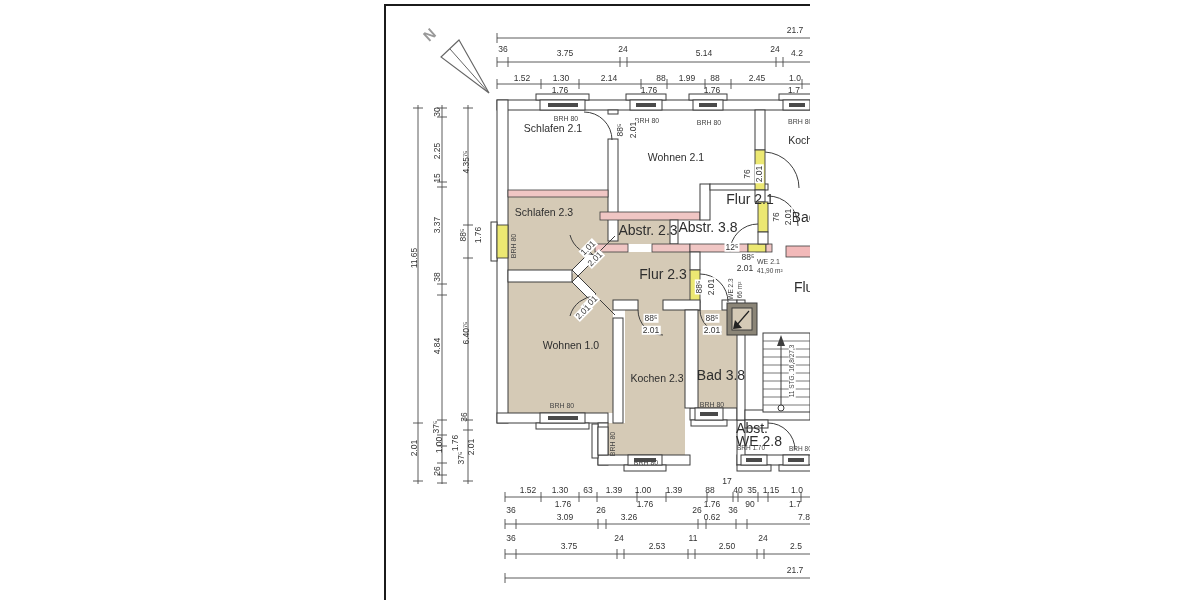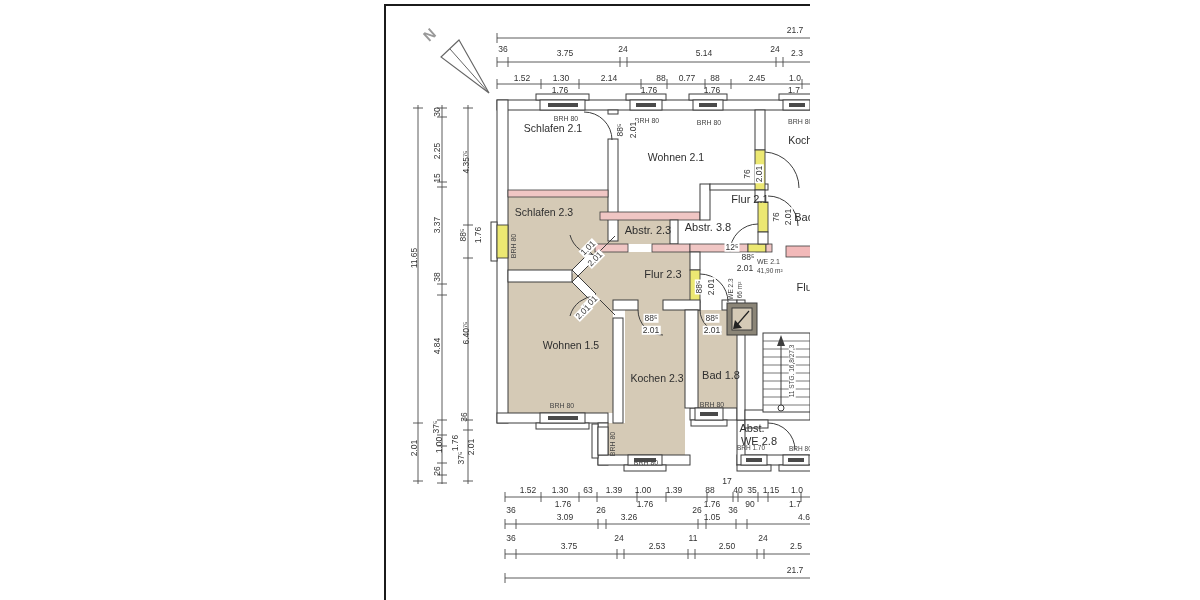--- a/index.html
+++ b/index.html
@@ -18,21 +18,21 @@
   .dimln{stroke:#4a4a4a;stroke-width:.9;fill:none;}
   .frame{fill:#1b1b1b;}
   .darkblk{fill:#4a4a4a;}
   
   .d{position:absolute;font-size:8.5px;color:#333;white-space:nowrap;line-height:1;}
   .c{transform:translate(-50%,-50%);}
   .v{transform:translate(-50%,-50%) rotate(-90deg);}
   .r{transform:translate(-50%,-50%) rotate(-45deg);}
   .bg{background:#fff;padding:0 1px;}
   .rm{font-size:10.5px;color:#2e2e2e;}
-  .sm{font-size:11px;color:#2e2e2e;}
+  .sm{font-size:14px;color:#2e2e2e;}
   .t7{font-size:7px;color:#444;}
   .t65{font-size:6.5px;color:#444;}
   .north{position:absolute;left:424px;top:26px;font-size:15px;font-weight:600;color:#999;
          transform:rotate(-42deg);}
 </style>
 </head>
 <body>
 
 <div id="stage">
  <div id="plan">
@@ -186,26 +186,26 @@
   </svg>
 
   <span class="north">N</span>
 
   <span class="d c" style="left:795px;top:30px">21.7</span>
   <span class="d c" style="left:503px;top:49px">36</span>
   <span class="d c" style="left:565px;top:53px">3.75</span>
   <span class="d c" style="left:623px;top:49px">24</span>
   <span class="d c" style="left:704px;top:53px">5.14</span>
   <span class="d c" style="left:775px;top:49px">24</span>
-  <span class="d c" style="left:797px;top:53px">2.3</span>
+  <span class="d c" style="left:797px;top:53px">4.2</span>
   <span class="d c" style="left:522px;top:78px">1.52</span>
   <span class="d c" style="left:561px;top:78px">1.30</span>
   <span class="d c" style="left:609px;top:78px">2.14</span>
   <span class="d c" style="left:661px;top:78px">88</span>
-  <span class="d c" style="left:687px;top:78px">0.77</span>
+  <span class="d c" style="left:687px;top:78px">1.99</span>
   <span class="d c" style="left:715px;top:78px">88</span>
   <span class="d c" style="left:757px;top:78px">2.45</span>
   <span class="d c" style="left:795px;top:78px">1.0</span>
   <span class="d c" style="left:560px;top:90px">1.76</span>
   <span class="d c" style="left:649px;top:90px">1.76</span>
   <span class="d c" style="left:712px;top:90px">1.76</span>
   <span class="d c" style="left:794px;top:90px">1.7</span>
 
   <span class="d c" style="left:528px;top:490px">1.52</span>
   <span class="d c" style="left:560px;top:490px">1.30</span>
@@ -222,23 +222,23 @@
   <span class="d c" style="left:563px;top:504px">1.76</span>
   <span class="d c" style="left:645px;top:504px">1.76</span>
   <span class="d c" style="left:712px;top:504px">1.76</span>
   <span class="d c" style="left:750px;top:504px">90</span>
   <span class="d c" style="left:795px;top:504px">1.7</span>
   <span class="d c" style="left:511px;top:510px">36</span>
   <span class="d c" style="left:565px;top:517px">3.09</span>
   <span class="d c" style="left:601px;top:510px">26</span>
   <span class="d c" style="left:629px;top:517px">3.26</span>
   <span class="d c" style="left:697px;top:510px">26</span>
-  <span class="d c" style="left:712px;top:517px">1.05</span>
+  <span class="d c" style="left:712px;top:517px">0.62</span>
   <span class="d c" style="left:733px;top:510px">36</span>
-  <span class="d c" style="left:804px;top:517px">4.6</span>
+  <span class="d c" style="left:804px;top:517px">7.8</span>
   <span class="d c" style="left:511px;top:538px">36</span>
   <span class="d c" style="left:569px;top:546px">3.75</span>
   <span class="d c" style="left:619px;top:538px">24</span>
   <span class="d c" style="left:657px;top:546px">2.53</span>
   <span class="d c" style="left:693px;top:538px">11</span>
   <span class="d c" style="left:727px;top:546px">2.50</span>
   <span class="d c" style="left:763px;top:538px">24</span>
   <span class="d c" style="left:796px;top:546px">2.5</span>
   <span class="d c" style="left:795px;top:570px">21.7</span>
 
@@ -263,23 +263,23 @@
   <span class="d v" style="left:471px;top:447px">2.01</span>
 
   <span class="d c rm" style="left:553px;top:128px">Schlafen 2.1</span>
   <span class="d c rm" style="left:676px;top:157px">Wohnen 2.1</span>
   <span class="d c rm" style="left:806px;top:140px">Kochen</span>
   <span class="d c sm" style="left:750px;top:199px">Flur 2.1</span>
   <span class="d c sm" style="left:648px;top:230px">Abstr. 2.3</span>
   <span class="d c sm" style="left:708px;top:227px">Abstr. 3.8</span>
   <span class="d c rm" style="left:544px;top:212px">Schlafen 2.3</span>
   <span class="d c sm" style="left:663px;top:274px">Flur 2.3</span>
-  <span class="d c rm" style="left:571px;top:345px">Wohnen 1.5</span>
+  <span class="d c rm" style="left:571px;top:345px">Wohnen 1.0</span>
   <span class="d c rm" style="left:657px;top:378px">Kochen 2.3</span>
-  <span class="d c sm" style="left:721px;top:375px">Bad 1.8</span>
+  <span class="d c sm" style="left:721px;top:375px">Bad 3.8</span>
   <span class="d c sm" style="left:804px;top:217px">Bad</span>
   <span class="d c sm" style="left:806px;top:287px">Flur</span>
 
   <span class="d c t7" style="left:566px;top:118px">BRH 80</span>
   <span class="d c t7" style="left:647px;top:120px">BRH 80</span>
   <span class="d c t7" style="left:709px;top:122px">BRH 80</span>
   <span class="d t7" style="left:788px;top:118px">BRH 80</span>
   <span class="d v t7" style="left:513px;top:246px">BRH 80</span>
   <span class="d c t7" style="left:562px;top:405px">BRH 80</span>
   <span class="d v t7" style="left:612px;top:444px">BRH 80</span>

